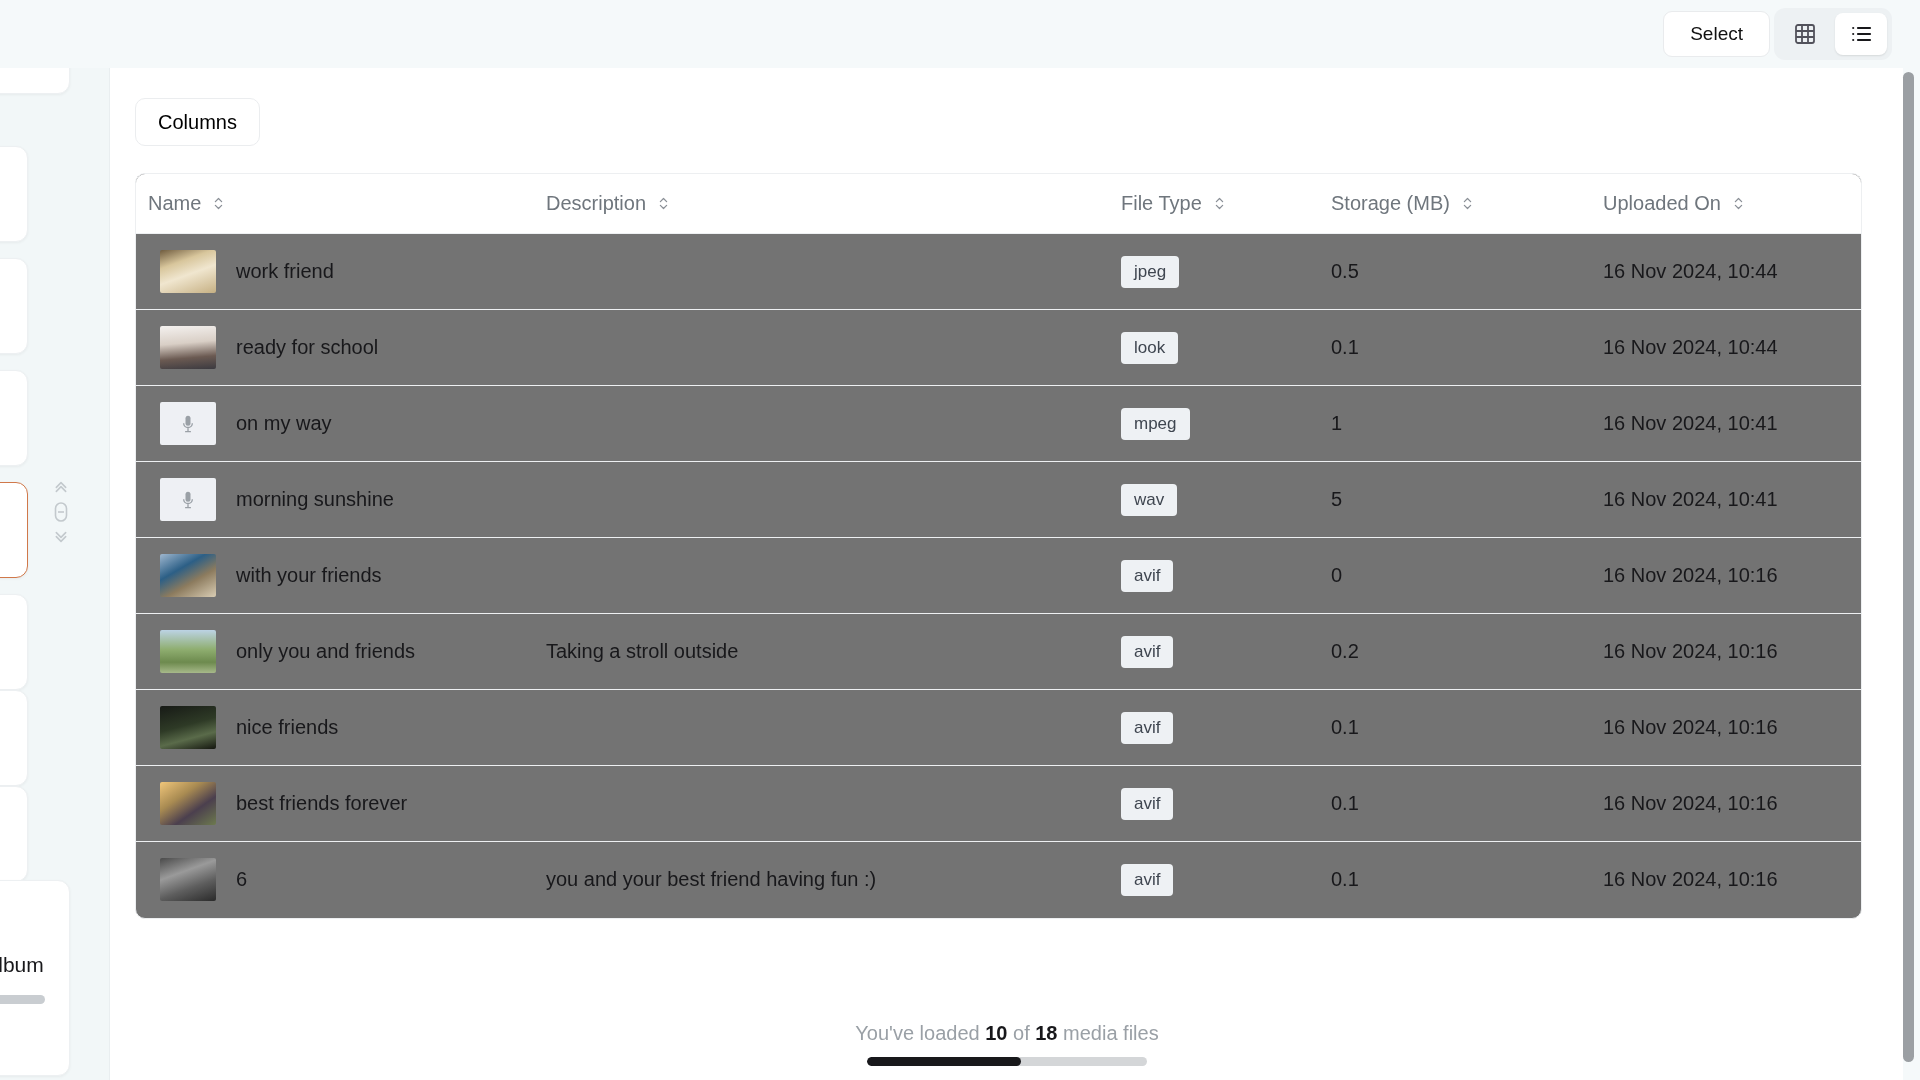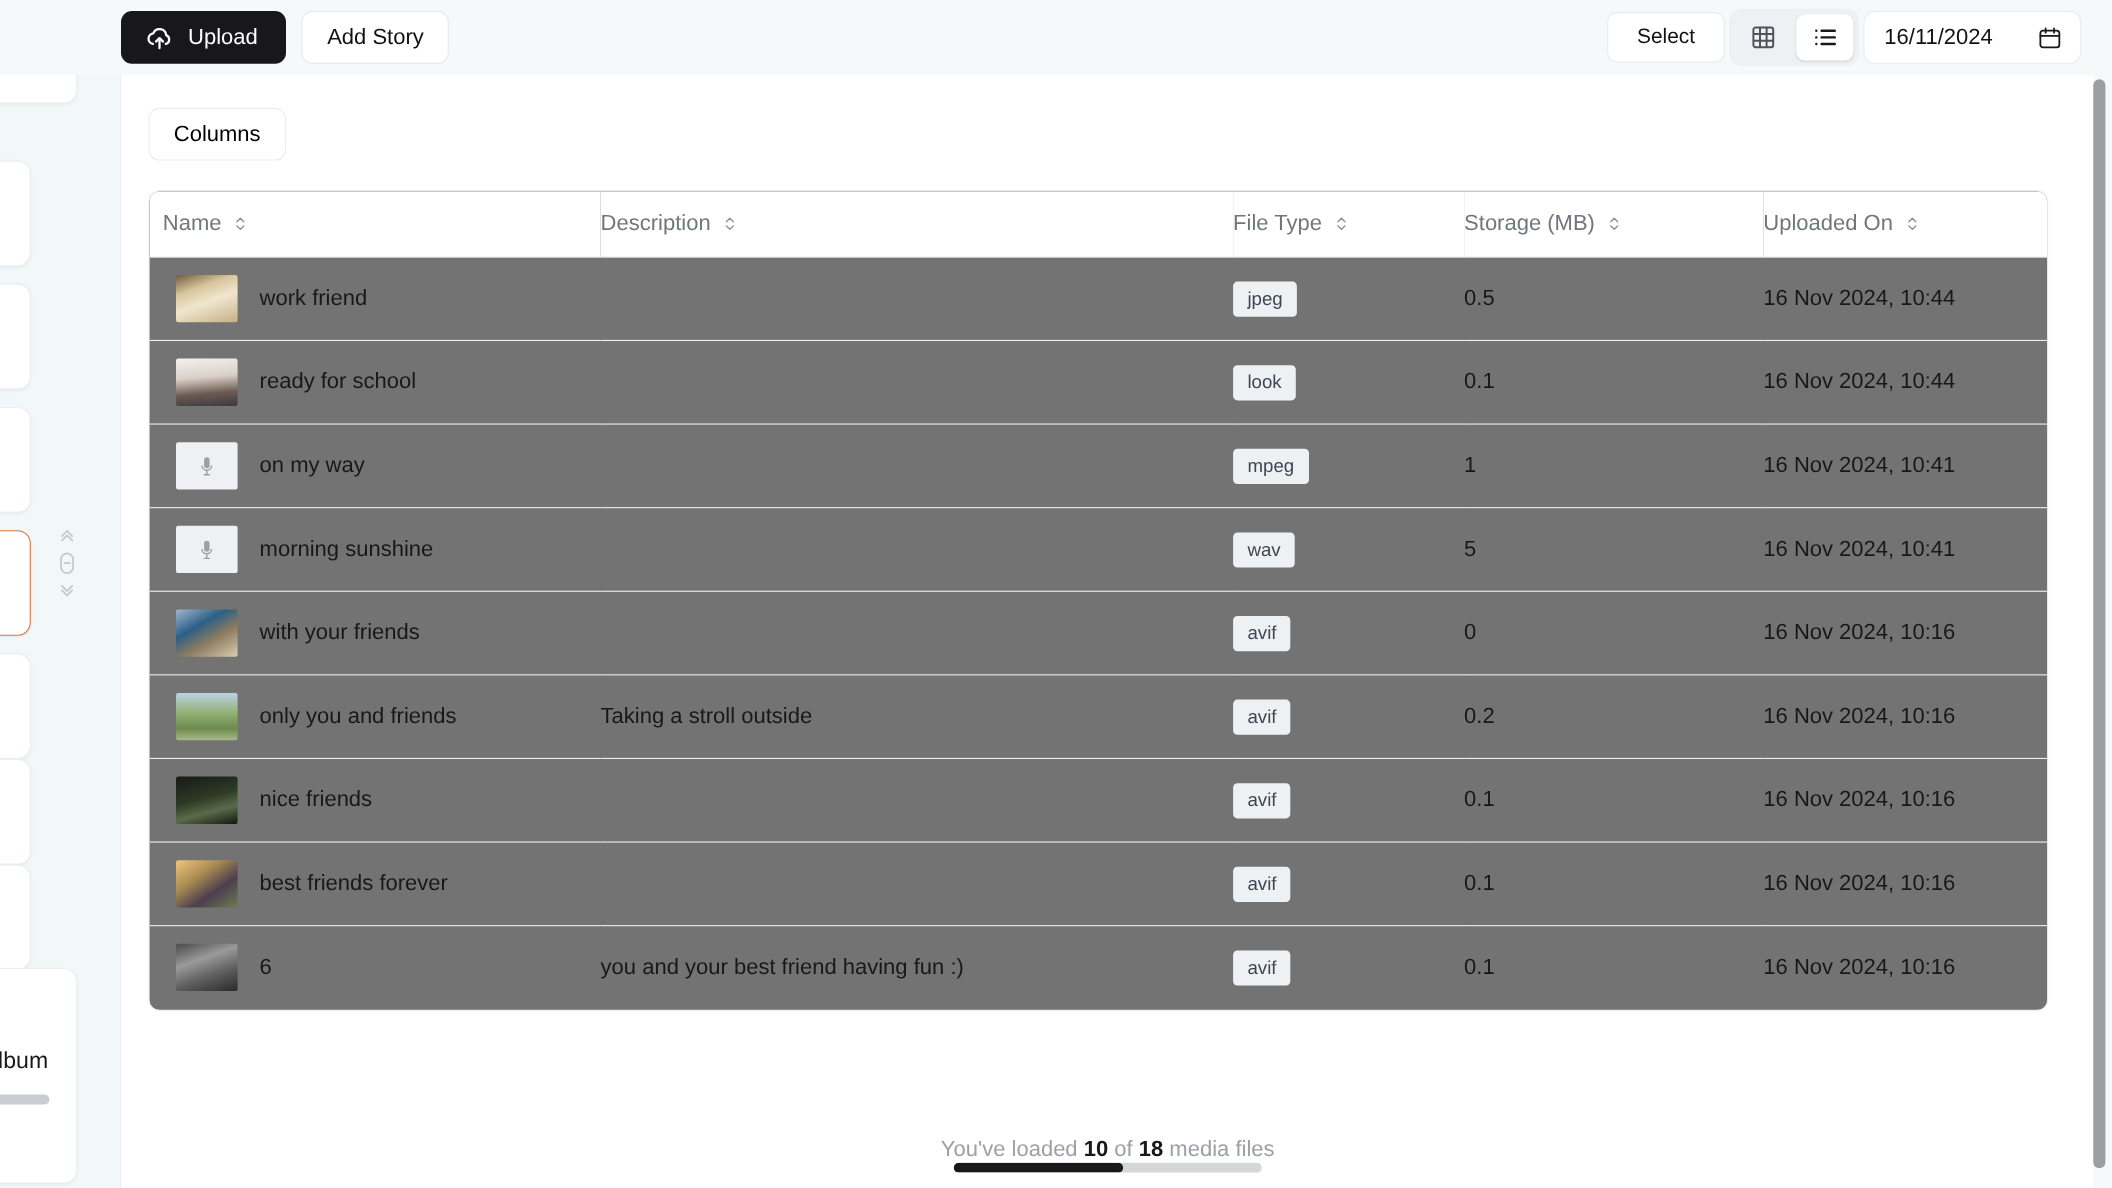--- a/index.html
+++ b/index.html
@@ -153,21 +153,21 @@
   }
   .badge {
     display: inline-block; padding: 6px 13px;
     background: #eef1f4; color: #3f4650;
     border-radius: 4px; font-size: 17px;
   }
 
   
   .footer {
     position: absolute; left: 110px; bottom: 0; width: 1794px;
-    display: flex; flex-direction: column; align-items: center; 
+    display: flex; flex-direction: column; align-items: center; gap: 12px;
     padding-bottom: 14px;
   }
   .footer-text { font-size: 20px; color: #9aa0a6; }
   .footer-text b { color: #18181b; font-weight: 700; }
   .progress { width: 280px; height: 9px; border-radius: 5px; background: #d4d6d8; overflow: hidden; }
   .progress > i { display: block; height: 100%; background: #18181b; border-radius: 5px; }
 
   
   .vscroll {
     position: absolute; right: 6px; top: 68px; width: 11px; height: 1012px;
@@ -177,33 +177,20 @@
     display: block; width: 11px; border-radius: 6px; background: #9b9fa3;
     margin-top: 4px; height: 990px;
   }
 </style>
 </head>
 <body>
 
 <div id="app">
 
   <div class="topbar">
-    <div class="topbar-left">
-      <button class="btn-upload">
-        <span style="display:flex;">
-          <svg width="26" height="26" viewBox="0 0 24 24" fill="none" stroke="#fff" stroke-width="1.9" stroke-linecap="round" stroke-linejoin="round">
-            <path d="M6.5 17.5A4.5 4.5 0 0 1 6.8 8.6a5.6 5.6 0 0 1 10.8 1.5A3.9 3.9 0 0 1 17.3 17.5"></path>
-            <path d="M12 21v-8"></path>
-              <path d="M9 15.5 12 12.6l3 2.9"></path>
-          </svg>
-        </span>
-        <span>Upload</span>
-      </button>
-      <button class="btn-addstory">Add Story</button>
-    </div>
 
     <div class="topbar-right">
       <button class="btn-select">Select</button>
 
       <div class="viewtoggle">
         <button class="vt-btn" title="Grid view">
           <span style="display:flex;">
             <svg width="24" height="24" viewBox="0 0 24 24" fill="none" stroke="#52525b" stroke-width="1.8">
               <rect x="3" y="3" width="18" height="18" rx="2"></rect>
               <path d="M3 9h18M3 15h18M9 3v18M15 3v18"></path>
@@ -215,29 +202,20 @@
             <svg width="24" height="24" viewBox="0 0 24 24" fill="none" stroke="#18181b" stroke-width="2.2" stroke-linecap="round">
               <path d="M9 6h12M9 12h12M9 18h12"></path>
               <circle cx="4.2" cy="6" r="1.1" fill="#18181b" stroke="none"></circle>
               <circle cx="4.2" cy="12" r="1.1" fill="#18181b" stroke="none"></circle>
               <circle cx="4.2" cy="18" r="1.1" fill="#18181b" stroke="none"></circle>
             </svg>
           </span>
         </button>
       </div>
 
-      <div class="datefield">
-        <span>16/11/2024</span>
-        <span style="display:flex;">
-          <svg width="23" height="23" viewBox="0 0 24 24" fill="none" stroke="#18181b" stroke-width="1.7" stroke-linecap="round">
-            <rect x="3" y="5" width="18" height="16" rx="2.5"></rect>
-            <path d="M3 10h18M8 3v4M16 3v4"></path>
-          </svg>
-        </span>
-      </div>
     </div>
   </div>
 
   <div class="sidebar">
     <div class="side-card" style="top:-44px;height:70px;width:112px;left:-42px;"></div>
 
     <div class="side-card" style="top:78px;height:96px;">
       <span class="yr">2024</span>
     </div>
     <div class="side-card" style="top:190px;height:96px;">

